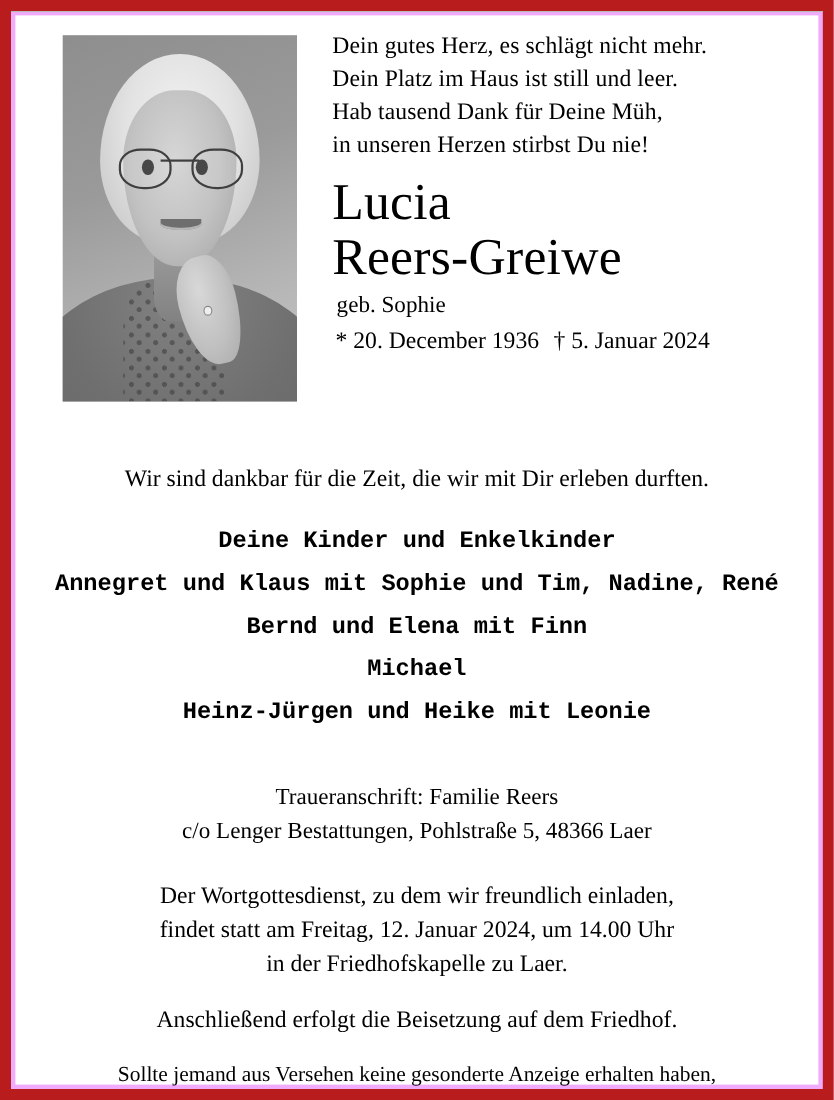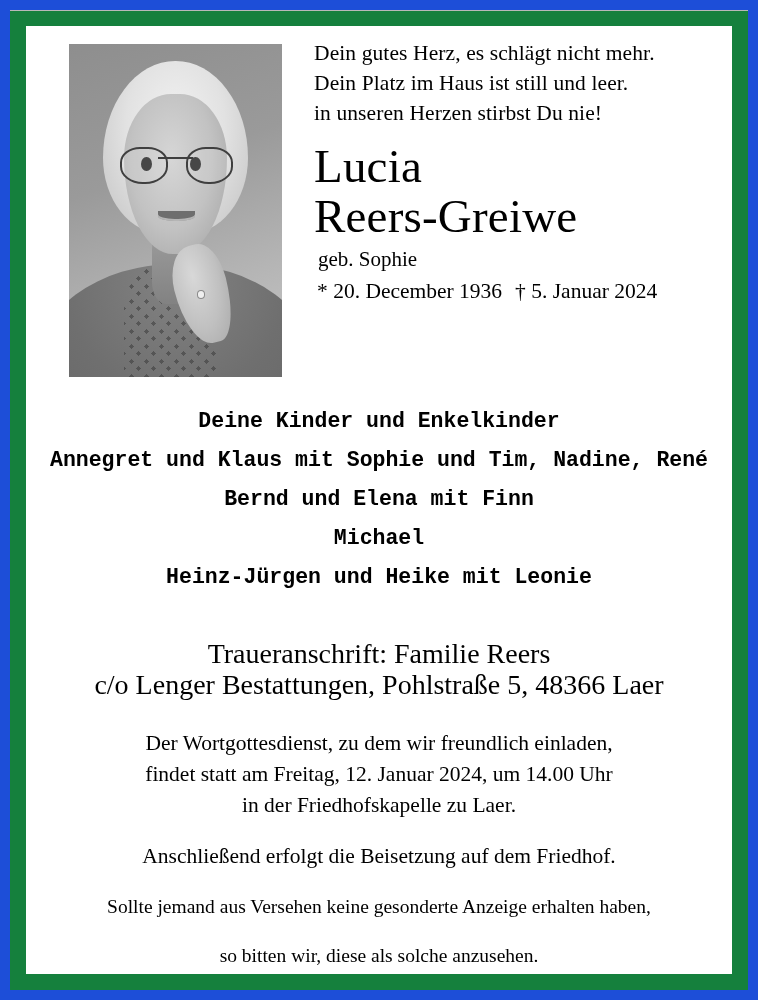--- a/index.html
+++ b/index.html
@@ -14,23 +14,23 @@
     color: #000000;
     overflow: hidden;
   }
 
   
   .notice {
     position: relative;
     box-sizing: border-box;
     width: 758px;
     height: 1000px;
-    background: #15803d;
-    border: 10px solid #1d4ed8;
-    padding: 16px;
+    background: #f0abfc;
+    border: 10px solid #b91c1c;
+    padding: 4px;
   }
   .inner-rule {
     position: absolute;
     left: 0; right: 0; top: 0;
     height: 1px;
     background: #b9b9b9;
   }
 
   .sheet {
     position: relative;
@@ -236,21 +236,21 @@
     font-size: 21.5px;
     line-height: 39px;
     white-space: nowrap;
     font-family: Liberation Mono, monospace;
   }
 
   .address {
     margin-top: 41px;
   }
   .address-line {
-    font-size: 28px;
+    font-size: 21px;
     line-height: 31px;
     white-space: nowrap;
   }
 
   .service {
     margin-top: 28px;
   }
   .service-line {
     font-size: 21.5px;
     line-height: 31px;
@@ -303,32 +303,36 @@
           <div class="p-mouth"></div>
           <div class="p-hand"></div>
           <div class="p-ring"></div>
         </div>
       </div>
 
       <div class="top-text">
         <div class="verse">
           <div class="verse-line">Dein gutes Herz, es schlägt nicht mehr.</div>
           <div class="verse-line">Dein Platz im Haus ist still und leer.</div>
+          <div class="verse-line">Hab tausend Dank für Deine Müh,</div>
           <div class="verse-line">in unseren Herzen stirbst Du nie!</div>
         </div>
 
         <div class="name-block">
           <div class="name-line">Lucia</div>
           <div class="name-line">Reers-Greiwe</div>
           <div class="maiden">geb. Sophie</div>
           <div class="dates"><span>*</span> <span>20. December 1936</span><span class="date-sep"></span><span>†</span> <span>5. Januar 2024</span></div>
         </div>
       </div>
     </div>
 
+    <div class="body-center gratitude">
+      <div>Wir sind dankbar für die Zeit, die wir mit Dir erleben durften.</div>
+    </div>
 
     <div class="body-center family">
       <div class="family-line">Deine Kinder und Enkelkinder</div>
       <div class="family-line">Annegret und Klaus mit Sophie und Tim, Nadine, René</div>
       <div class="family-line">Bernd und Elena mit Finn</div>
       <div class="family-line">Michael</div>
       <div class="family-line">Heinz-Jürgen und Heike mit Leonie</div>
     </div>
 
     <div class="body-center address">

